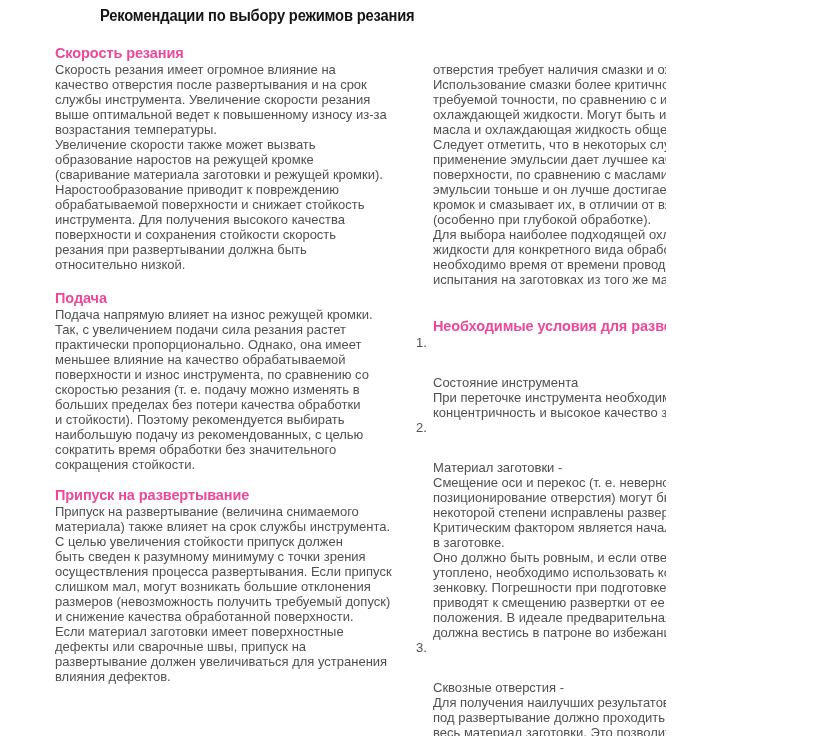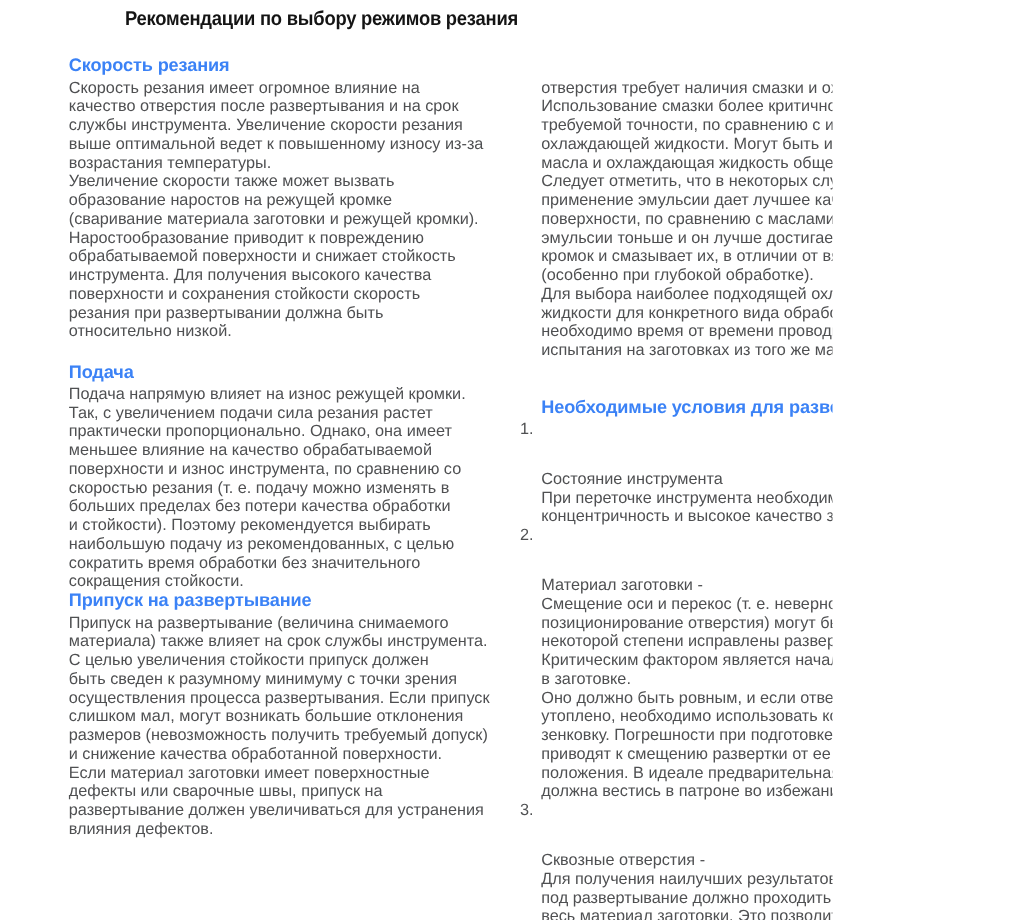--- a/index.html
+++ b/index.html
@@ -41,29 +41,29 @@
   .col-right {
     left: 416px;
     top: 46px;
     width: 399px;
   }
   .sec-heading {
     margin: 0;
     font-size: 14.5px;
     line-height: 17px;
     font-weight: bold;
-    color: #3b82f6;
+    color: #ec4899;
     letter-spacing: -0.1px;
   }
   .sec-body {
     margin: 0;
     white-space: pre-line;
   }
   .col-left .sec:nth-child(2) { margin-top: 18px; }
-  .col-left .sec:nth-child(3) { margin-top: 1px; }
+  .col-left .sec:nth-child(3) { margin-top: 15px; }
   .col-left .sec:nth-child(4) { margin-top: 7px; }
 
   .col-right .continuation {
     margin: 16px 0 0 17px;
     white-space: pre-line;
   }
   .col-right .sec-right {
     margin-top: 31px;
   }
   .col-right .sec-right .sec-heading {

